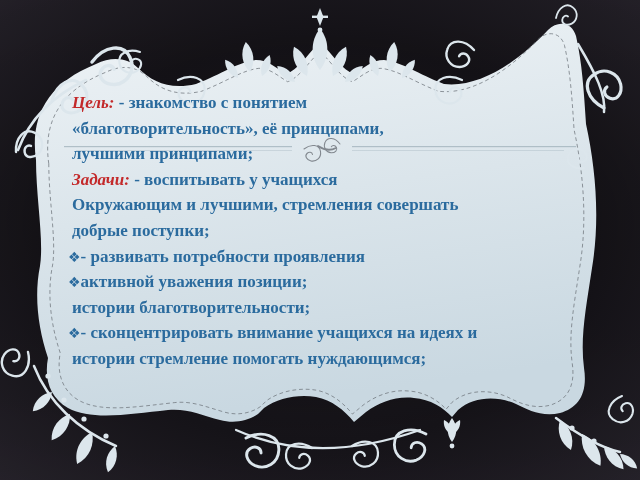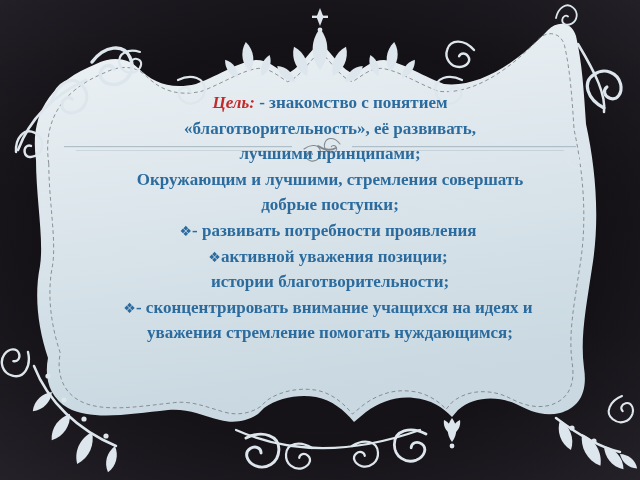--- a/index.html
+++ b/index.html
@@ -6,21 +6,20 @@
     --background:#1b181e; --panel_top:#eef3f6; --panel_mid:#dbe5eb; --panel_bottom:#c9d8e1;
     --text_blue:#2b6b9e; --accent_red:#c3292a; --ornament:#dce6ec; --stitch:#70767d; --divider:#9fb0ba;
   }
   html,body{margin:0;padding:0;background:#000;}
   .slide{
     position:relative;width:640px;height:480px;overflow:hidden;
     background:
       radial-gradient(ellipse 120% 90% at 50% 46%, rgba(0,0,0,.55) 0%, rgba(0,0,0,.25) 55%, rgba(0,0,0,0) 100%),
       radial-gradient(ellipse at 50% 50%, #262229 0%, #1d1a21 60%, #2b2730 100%);
     font-family:"Liberation Serif","DejaVu Serif",serif;
-    text-align:center;
   }
   .frame{position:absolute;left:0;top:0;}
   .orn-stroke{stroke:var(--ornament);fill:none;stroke-linecap:round;}
   .orn-fill{fill:var(--ornament);stroke:none;}
   .gray-stroke{stroke:#82888f;fill:none;stroke-linecap:round;}
   .content{
     position:absolute;left:68px;top:90px;width:520px;
     color:var(--text_blue);font-weight:bold;font-size:17px;
   }
   .line{height:25.6px;line-height:25.6px;white-space:nowrap;padding-left:4px;}
@@ -155,23 +154,24 @@
     </g>
     <g class="gray-stroke" stroke-width="2.2">
       <use href="#curl" transform="translate(304,149) scale(0.5)"></use>
       <use href="#curl" transform="translate(340,144) scale(-0.45,0.45) rotate(-15)"></use>
       <path d="M318,146 C324,150 330,151 336,148" stroke-width="1.8"></path>
     </g>
   </svg>
 
   <div class="content">
     <div class="line"><span class="lead">Цель:</span><span> - знакомство с понятием</span></div>
-    <div class="line"><span>«благотворительность», её развивать,</span></div>
+    <div class="line"><span>«благотворительность», её принципами,</span></div>
     <div class="line"><span>лучшими принципами;</span></div>
+    <div class="line"><span class="lead">Задачи:</span><span> - воспитывать у учащихся</span></div>
     <div class="line"><span>Окружающим и лучшими, стремления совершать</span></div>
     <div class="line"><span>добрые поступки;</span></div>
     <div class="line bulleted"><span class="bullet">❖</span><span>- развивать потребности проявления</span></div>
     <div class="line bulleted"><span class="bullet">❖</span><span>активной уважения позиции;</span></div>
     <div class="line"><span>истории благотворительности;</span></div>
     <div class="line bulleted"><span class="bullet">❖</span><span>- сконцентрировать внимание учащихся на идеях и</span></div>
-    <div class="line"><span>уважения стремление помогать нуждающимся;</span></div>
+    <div class="line"><span>истории стремление помогать нуждающимся;</span></div>
   </div>
 </div>
 
 </body></html>

